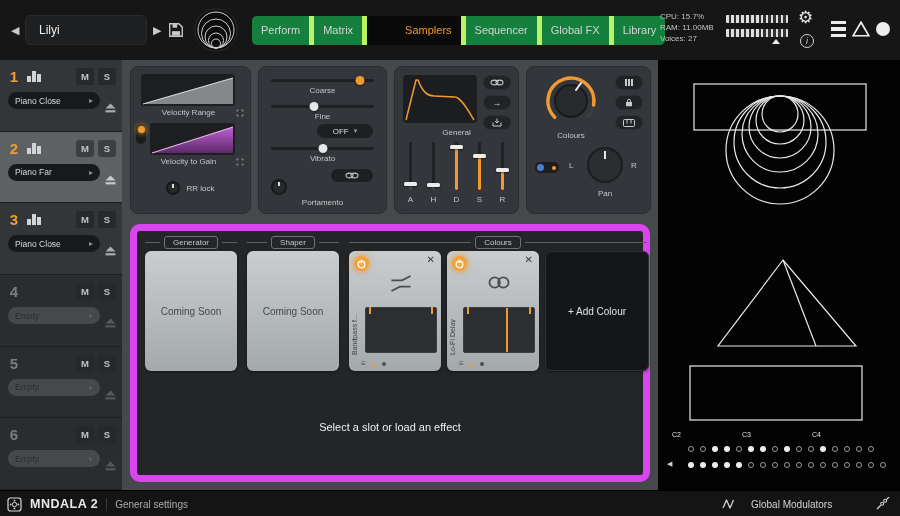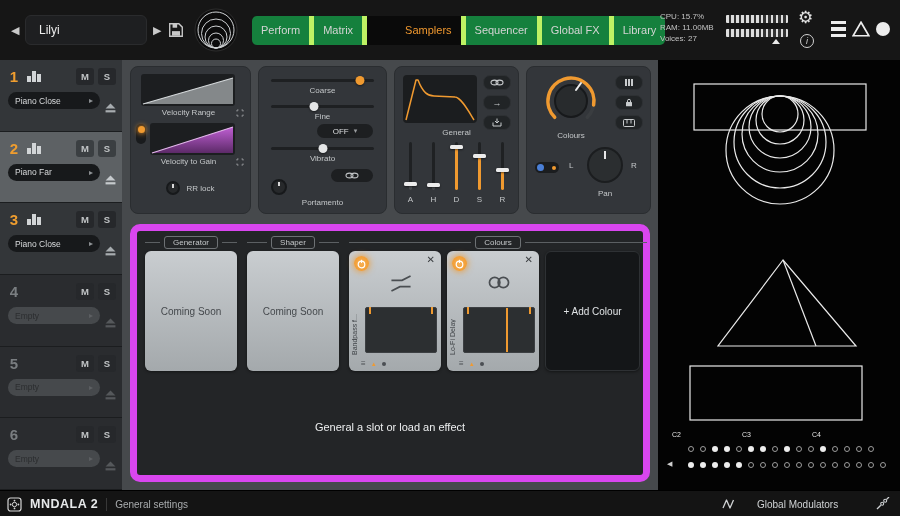--- a/index.html
+++ b/index.html
@@ -108,21 +108,21 @@
 
   
   .fx { position:absolute; left:8px; top:164px; width:520px; height:258px; background:#232527; border:7px solid #d946ef; border-radius:10px; }
   .fx-header { position:absolute; top:5px; display:flex; align-items:center; gap:4px; }
   .fx-header i { flex:1; height:1px; background:#5c6063; }
   .fx-header .lbl { border:1px solid #6d7174; border-radius:3px; padding:1px 8px; white-space:nowrap; }
   .fh-gen { left:8px; width:92px; } .fh-shp { left:110px; width:92px; } .fh-col { left:212px; width:298px;text-align:right; }
   .fx-card { position:absolute; top:20px; width:92px; height:120px; border-radius:6px; background:linear-gradient(180deg,#c9cdd0,#a4a9ac); box-shadow:0 1px 3px rgba(0,0,0,.45); }
   .fx-card.soon { display:flex; align-items:center; justify-content:center; color:#45494d; font-size:10px; }
   .fx-card.add { background:#141618; border:1px solid #2e3134; display:flex; align-items:center; justify-content:center; color:#dfe2e4; font-size:10px; }
-  .c-gen { left:8px; } .c-shp { left:110px; } .c-fx1 { left:212px; } .c-fx2 { left:310px; } .c-add { left:408px; width:95px; }
+  .c-gen { left:8px; } .c-shp { left:110px; } .c-fx1 { left:212px; } .c-fx2 { left:310px; } .c-add { left:408px; width:104px; }
   .power-btn { position:absolute; left:5px; top:5px; width:15px; height:15px; border-radius:50%; border:none; background:radial-gradient(circle,#f7b055,#ef9526); box-shadow:0 0 6px 1px rgba(240,154,48,.8); padding:0; display:flex; align-items:center; justify-content:center; }
   .close-btn { position:absolute; right:4px; top:2px; border:none; background:none; color:#3a3d40; font-size:10px; padding:2px; line-height:10px; }
   .fx-card-name { position:absolute; left:2px; top:18px; bottom:16px; writing-mode:vertical-rl; transform:rotate(180deg); font-size:7px; color:#3f4347; white-space:nowrap; overflow:hidden; }
   .fx-icon { position:absolute; left:12px; right:0; top:24px; text-align:center; }
   .fx-display { position:absolute; left:16px; right:4px; top:56px; height:46px; background:#2c2f31; border:1px solid #3c3f42; border-radius:2px; }
   .fx-display .tickL { position:absolute; left:3px; top:-1px; width:2px; height:7px; background:#f09a30; }
   .fx-display .tickR { position:absolute; right:3px; top:-1px; width:2px; height:7px; background:#f09a30; }
   .fx-display .tickM { position:absolute; left:60%; top:0; bottom:0; width:2px; background:#f09a30; }
   .fx-cardbar { position:absolute; left:12px; right:4px; bottom:2px; display:flex; align-items:center; gap:5px; }
   .cb-menu { font-size:8px; color:#4b4f53; line-height:10px; }
@@ -138,21 +138,21 @@
   .dot { width:6px; height:6px; border-radius:50%; }
   .dot.filled { background:#ececec; }
   .dot.hollow { border:1px solid #9c9c9c; }
 
   
   .footer { position:absolute; left:0; top:490px; width:900px; height:26px; background:#141414; border-top:1px solid #000; }
   .footer-left { position:absolute; left:7px; top:0; height:26px; display:flex; align-items:center; gap:8px; }
   .brand-text { font-size:12.5px; font-weight:bold; color:#e7e9ea; letter-spacing:.5px; white-space:nowrap; }
   .f-div { width:1px; height:13px; background:#383838; }
   .f-settings { font-size:10px; color:#a9acae; white-space:nowrap; }
-  .gm-group { position:absolute; left:722px; top:0; height:26px; display:flex; align-items:center; gap:22px; }
+  .gm-group { position:absolute; left:722px; top:0; height:26px; display:flex; align-items:center; gap:16px; }
   .gm-text { font-size:10px; color:#d0d3d5; white-space:nowrap; }
   .disconnect { position:absolute; right:10px; top:6px; width:15px; height:14px; }
 </style>
 </head>
 <body>
 
 <div class="app" data-interactable="false">
 
   <header class="topbar" data-interactable="false">
     <span class="nav-arrow nav-back" data-interactable="true">◀</span>
@@ -596,21 +596,21 @@
           <span class="cb-menu" data-interactable="true">≡</span>
           <span class="cb-tri" data-interactable="false">▲</span>
           <span class="cb-dot" data-interactable="false"></span>
         </div>
       </div>
 
       <div class="fx-card add c-add" data-interactable="true">
           <span data-interactable="false">+ Add Colour</span>
         </div>
 
-      <div class="fx-hint" data-interactable="false">General a slot or load an effect</div>
+      <div class="fx-hint" data-interactable="false">Select a slot or load an effect</div>
     </section>
   </main>
 
   <section class="visualizer" data-interactable="false">
     <svg width="242" height="430" viewBox="0 0 242 430" data-interactable="false">
       <g fill="none" stroke="#eaeaea" stroke-width="1.2">
         <rect x="36" y="24" width="172" height="46"></rect>
         <circle cx="122" cy="90" r="54"></circle>
         <circle cx="122" cy="82" r="46"></circle>
         <circle cx="122" cy="74" r="38"></circle>

